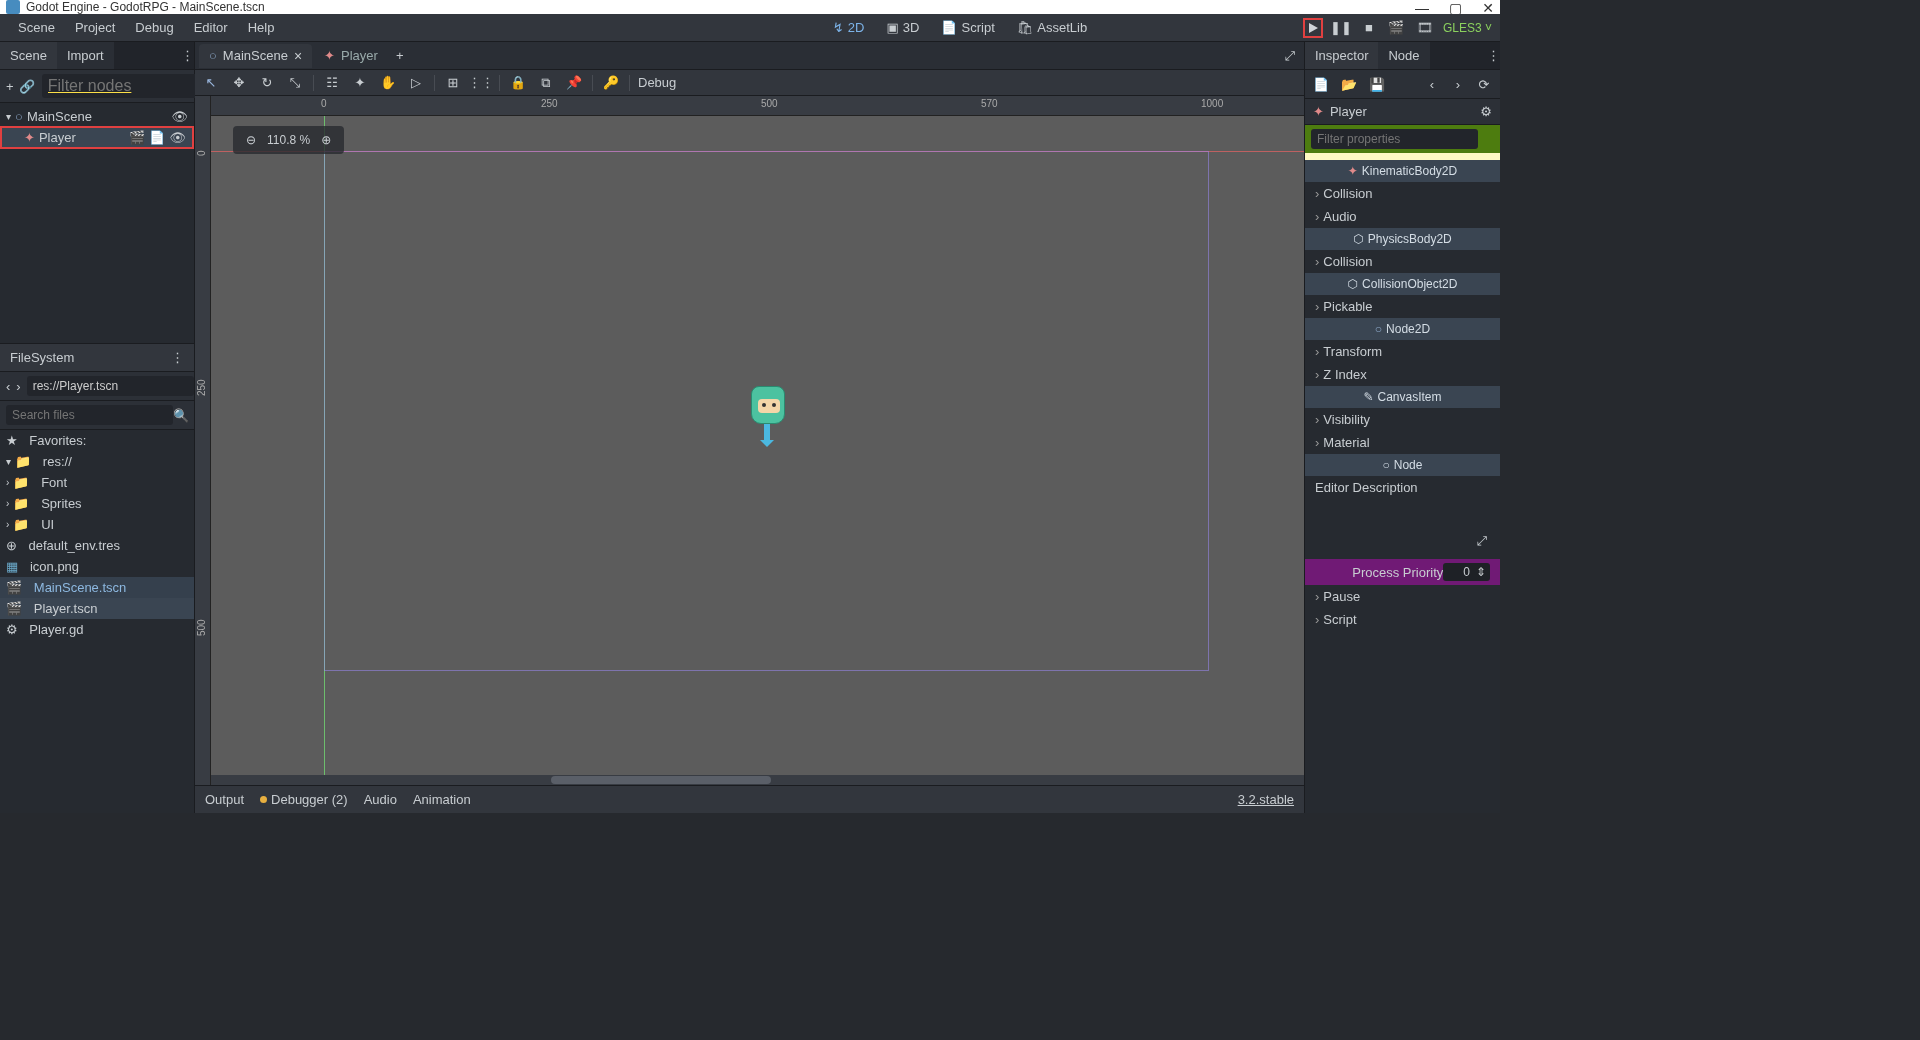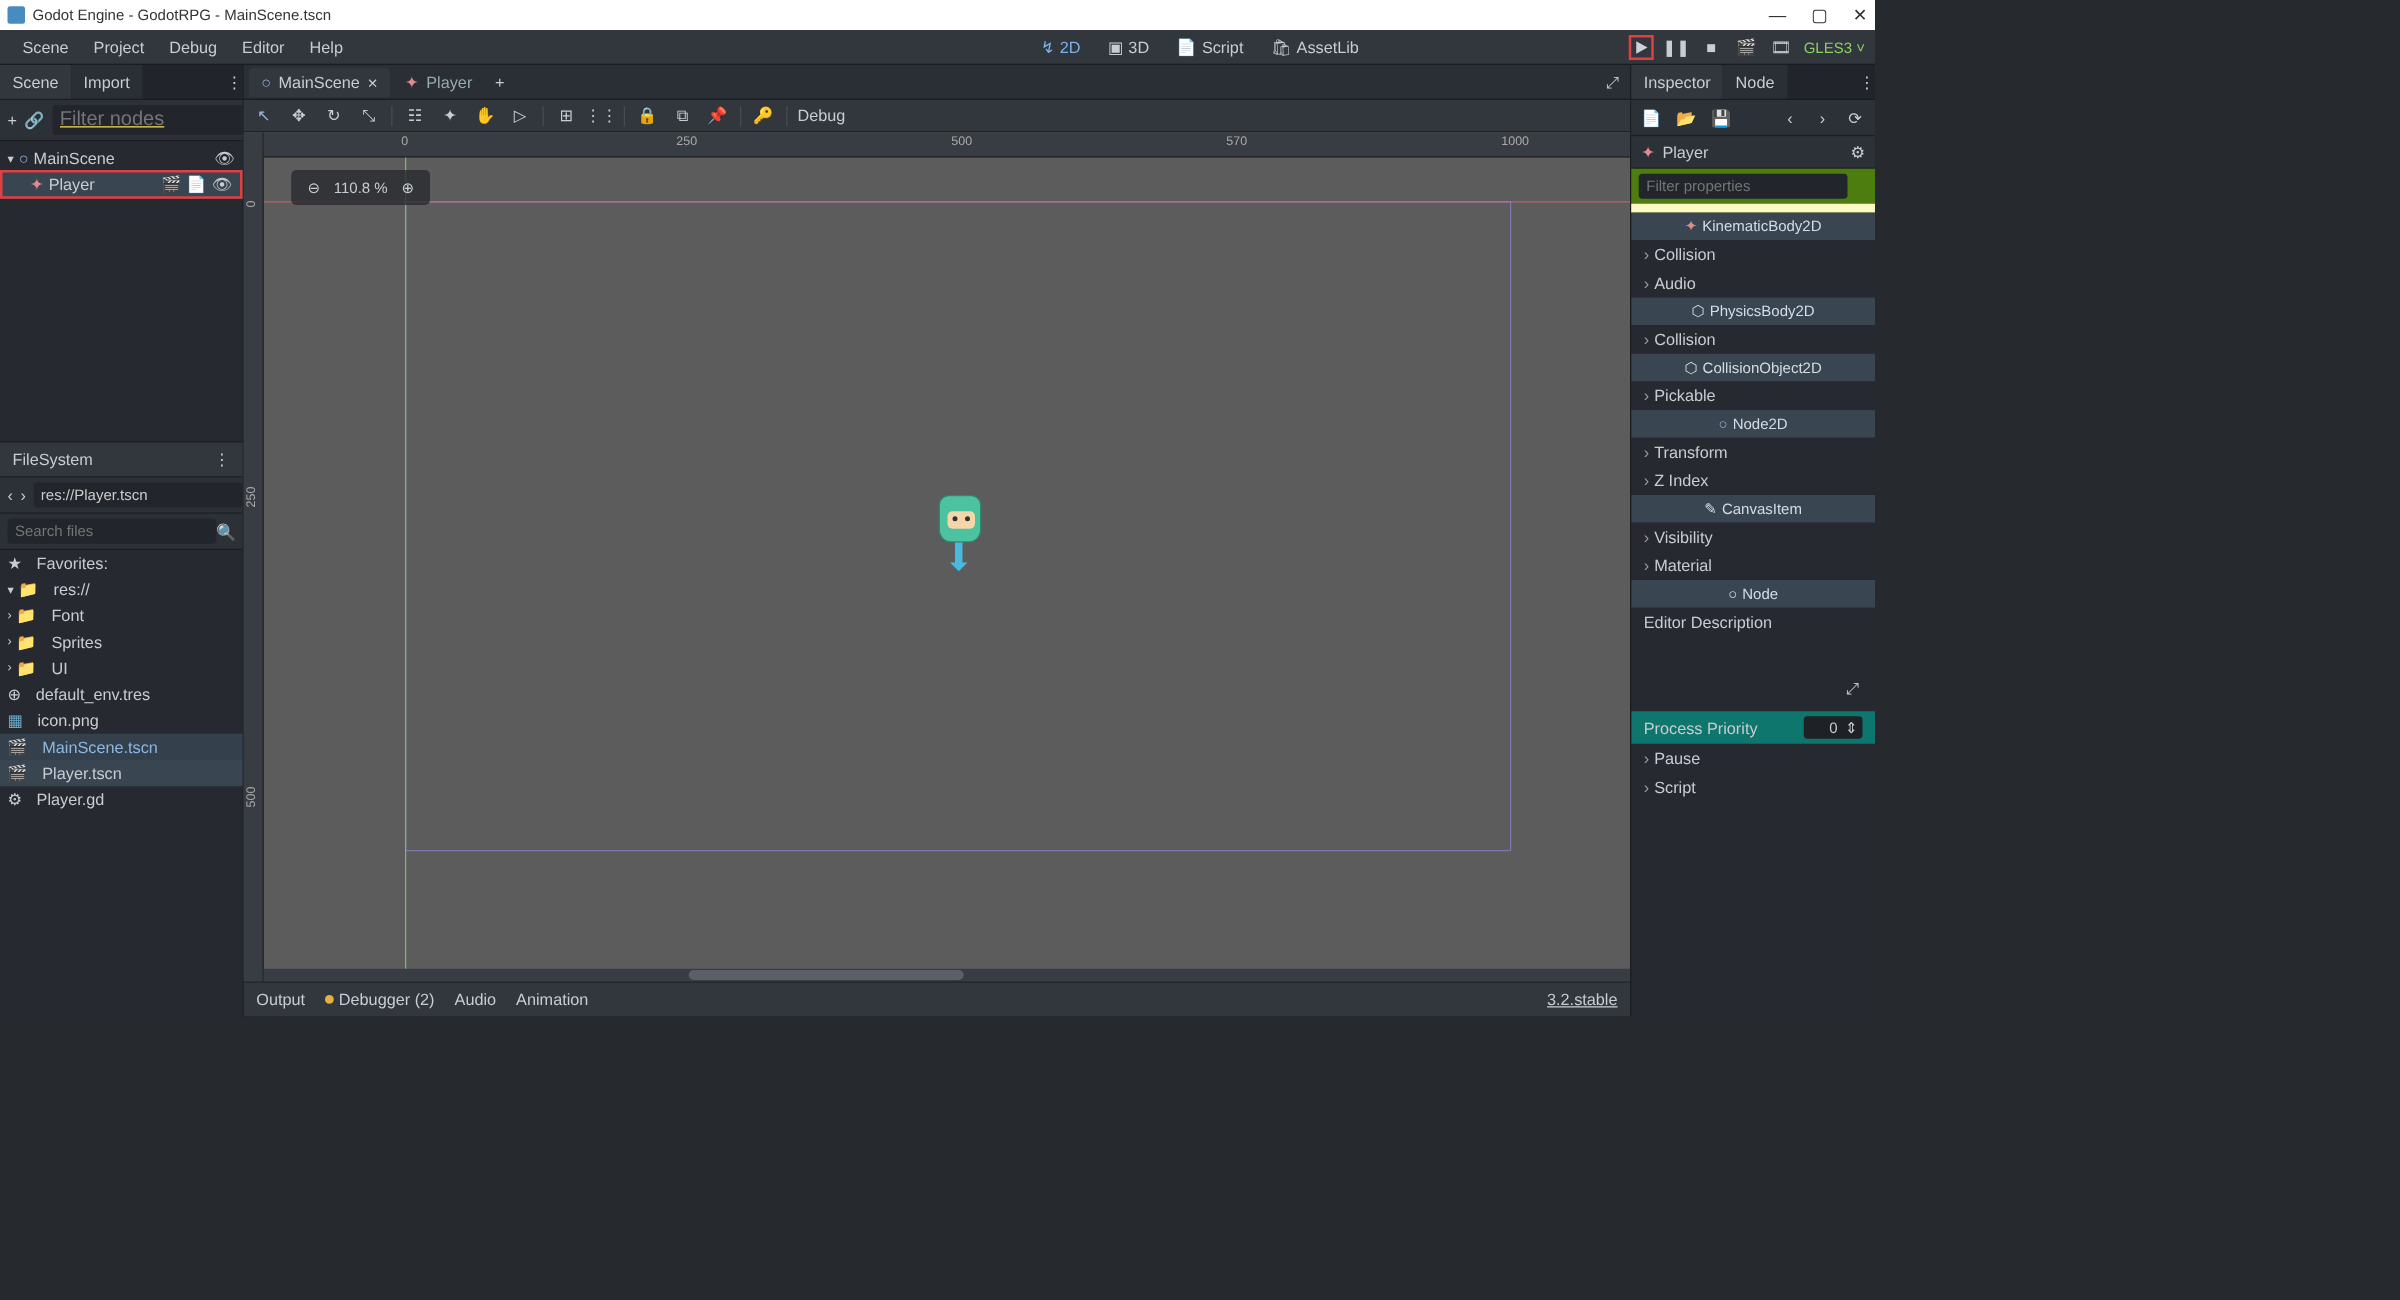--- a/index.html
+++ b/index.html
@@ -1,17 +1,17 @@
 <!DOCTYPE html>
 <html><head>
 <meta charset="utf-8">
 <style>
 * { margin: 0; padding: 0; box-sizing: border-box; font-family: -apple-system, "Segoe UI", Arial, sans-serif; }
 body { background: #26292e; color: #c8cdd1; font-size: 13px; width: 1500px; height: 813px; overflow: hidden; display: flex; flex-direction: column; }
-.titlebar { background: #fff; height: 24px; display: flex; align-items: center; padding: 0 6px; color: #333; font-size: 12px; }
+.titlebar { background: #fff; height: 14px; display: flex; align-items: flex-start; padding: 0 6px; color: #333; font-size: 12px; }
 .titlebar .icon { width: 14px; height: 14px; background: #478cbf; margin-right: 6px; border-radius: 2px; }
 .titlebar .controls { margin-left: auto; display: flex; gap: 20px; font-size: 14px; }
 .menubar { background: #32363d; height: 28px; display: flex; align-items: center; padding: 0 8px; border-bottom: 1px solid #1a1c20; }
 .menubar .menu-item { padding: 4px 10px; cursor: pointer; }
 .menubar .center-tabs { position: absolute; left: 50%; transform: translateX(-50%); display: flex; gap: 6px; align-items: center; }
 .menubar .center-tabs .tab { padding: 4px 8px; display: flex; align-items: center; gap: 4px; cursor: pointer; }
 .menubar .center-tabs .tab.active { color: #7cb3e8; }
 .menubar .right-controls { margin-left: auto; display: flex; align-items: center; gap: 8px; }
 .icon-btn { width: 20px; height: 20px; display: inline-flex; align-items: center; justify-content: center; cursor: pointer; }
 .play-highlight { border: 2px solid #e04040; padding: 2px; }
@@ -333,21 +333,21 @@
       <div class="class-header">
           <span>○</span>
           <span>Node</span>
         </div>
       <div class="prop-row">
           <span>Editor Description</span>
         </div>
       <div style="height:60px; position:relative;">
           <span class="icon-btn" style="position:absolute; right:8px; bottom:8px;">⤢</span>
         </div>
-      <div class="prop-row" style="background:#0f766e;">
+      <div class="prop-row" style="background:#701a75;text-align:right;">
         <span class="label">Process Priority</span>
         <span class="val"><span>0</span><span style="position:absolute;right:4px;">⇕</span></span>
       </div>
       <div class="prop-group">Pause</div>
       <div class="prop-group">Script</div>
     </div>
   </div>
 </div>
 
 </body></html>

